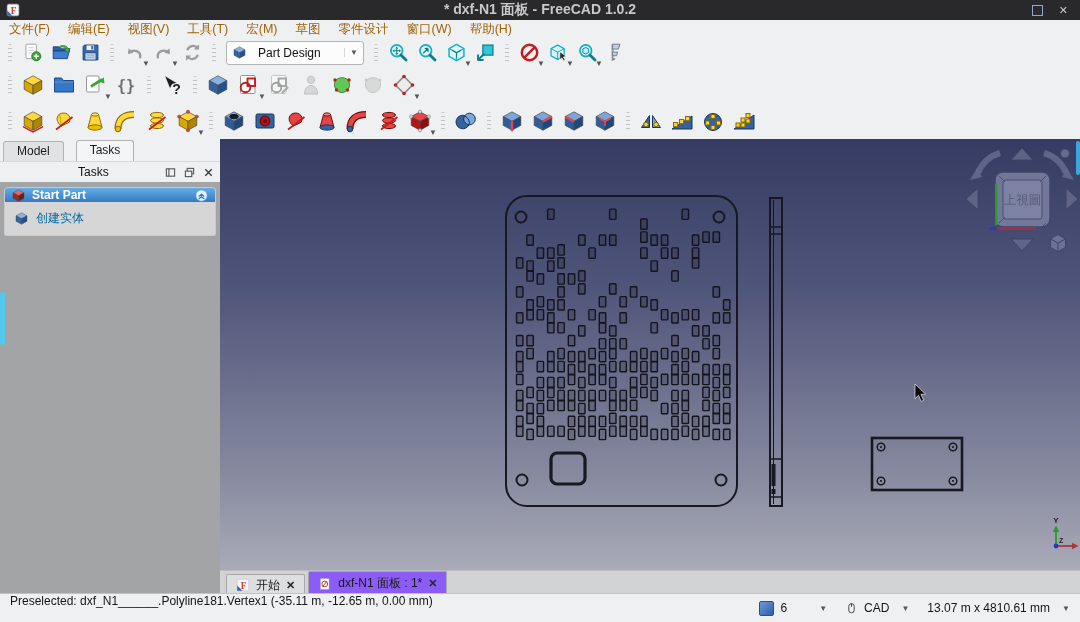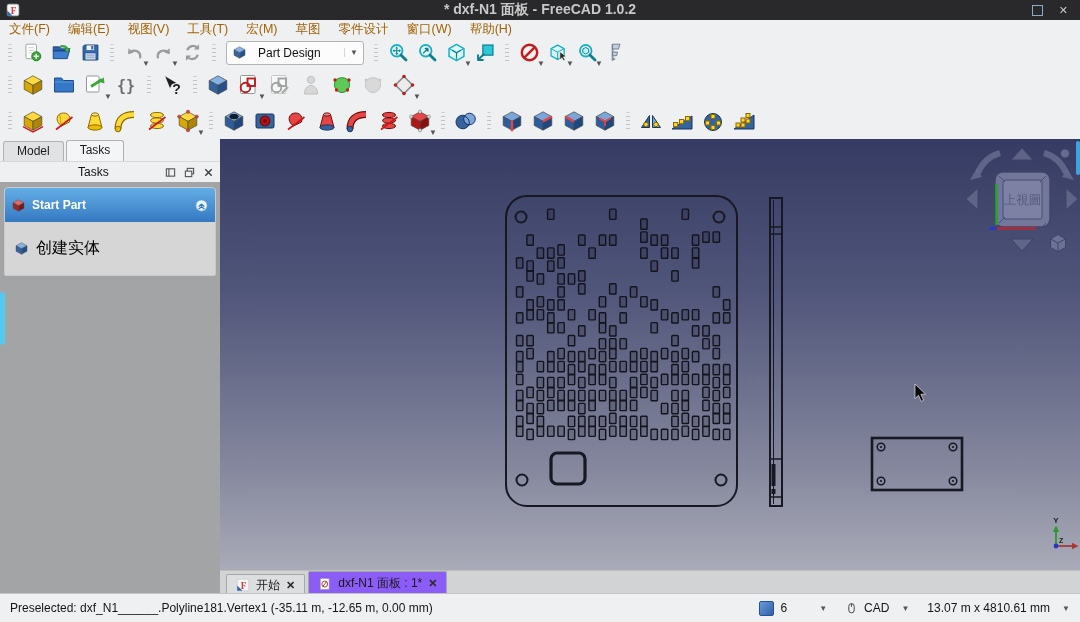--- a/index.html
+++ b/index.html
@@ -36,33 +36,33 @@
         background:repeating-linear-gradient(180deg,#c0c2c4 0 1.5px,transparent 1.5px 4px);border-radius:2px}
   .combo{height:22px;background:#fcfcfc;border:1px solid #b4b4b4;border-radius:3px;display:flex;
          align-items:center;padding:0 5px;gap:11px;font-size:12px;min-width:126px;color:#111;margin:0 3px}
   .combo svg{width:15px;height:15px}
   .combo .caret{margin-left:auto;border-left:1px solid #d6d6d6;padding-left:5px;color:#555;font-size:8px}
 
   
   .dock{position:absolute;top:139px;left:0;width:220px;bottom:28px;background:#eff0f1;border-right:1px solid #a6a6a6}
   .dock-tabs{display:flex;height:22px;align-items:flex-end;padding-left:3px}
   .dtab{font-size:12px;padding:2px 13px 3px;border:1px solid #b2b2b2;border-bottom:none;
-        border-radius:3px 3px 0 0;background:#e1e2e3;margin-right:2px;color:#1a1a1a}
+        border-radius:3px 3px 0 0;background:#e1e2e3;margin-right:12px;color:#1a1a1a}
   .dtab.active{background:#f4f5f6;padding-bottom:4px}
   .dock-title{height:20px;display:flex;align-items:center;font-size:12px;color:#111;position:relative;border-top:1px solid #d8d8d8}
   .dock-title .t{position:absolute;left:78px}
   .dock-btns{margin-left:auto;display:flex;gap:8px;padding-right:6px}
   .dock-btns svg{width:11px;height:11px}
   .dock-body{position:absolute;top:43px;left:0;right:0;bottom:0;background:#a2a4a6;padding:5px 4px}
   .task-group{border:1px solid #c9c9c9;border-radius:4px 4px 2px 2px;overflow:hidden;background:#d6d6d6}
-  .task-header{height:34px;background:linear-gradient(180deg,var(--th1),var(--th2));display:flex;
+  .task-header{height:14px;background:linear-gradient(180deg,var(--th1),var(--th2));display:flex;
                align-items:center;gap:6px;padding:0 6px;color:#fff;font-weight:bold;font-size:12px}
   .task-header svg.hicon{width:15px;height:15px}
   .task-header svg.chev{width:15px;height:15px;margin-left:auto}
-  .task-items{padding:16px 9px;font-size:16px;color:#000000;display:flex;flex-direction:column;gap:5px}
+  .task-items{padding:8px 9px;font-size:12px;color:#0369a1;display:flex;flex-direction:column;gap:5px}
   .task-item{display:flex;align-items:center;gap:7px}
   .task-item svg{width:15px;height:15px}
 
   
   .viewport{position:absolute;left:220px;top:139px;width:1033px;height:431px;
             background:linear-gradient(180deg,var(--vpt) 0%,#50557a 35%,#83869c 75%,var(--vpb) 100%)}
   .viewport svg{display:block}
 
   
   .edge-l{position:absolute;left:0;top:292px;width:5px;height:53px;border-radius:3px;background:#55c8f0}
@@ -72,21 +72,21 @@
   .mdibar{position:absolute;left:220px;right:0;top:570px;height:24px;background:#d2d3d4;
           border-top:1px solid #bcbdbe;display:flex;align-items:flex-end;padding-left:6px;gap:3px}
   .mtab{height:20px;display:flex;align-items:center;gap:6px;padding:0 9px;font-size:12px;
         border:1px solid #a6a7a9;border-bottom:none;border-radius:2px 2px 0 0;background:#dddedf;color:#1a1a1a;white-space:nowrap}
   .mtab.active{background:#8b5cf6;height:23px}
   .mtab svg{width:14px;height:14px}
   .mtab .x{font-weight:bold;font-size:11px;color:#2a2a2a}
 
   
   .statusbar{position:absolute;left:0;right:0;bottom:0;height:28px;background:#eff0f1;
-             border-top:1px solid #c2c3c4;display:flex;align-items:center;font-size:12px;color:#151515;padding:0 10px}
+             border-top:1px solid #c2c3c4;display:flex;font-size:12px;color:#151515;padding:0 10px}
   .sb-right{margin-left:auto;display:flex;align-items:center}
   .sb-group{display:flex;align-items:center;gap:6px}
   .sb-bluebox{width:13px;height:13px;border-radius:2px;background:linear-gradient(135deg,#6d9bd8,#2b5fa8);border:1px solid #24518f}
   .sb-caret{font-size:8px;color:#555;margin-left:6px}
   .sb-sp22{width:26px}
   .sb-sp16{width:18px}
   .sb-right svg.mouse{width:13px;height:15px}
 </style>
 </head>
 <body>

